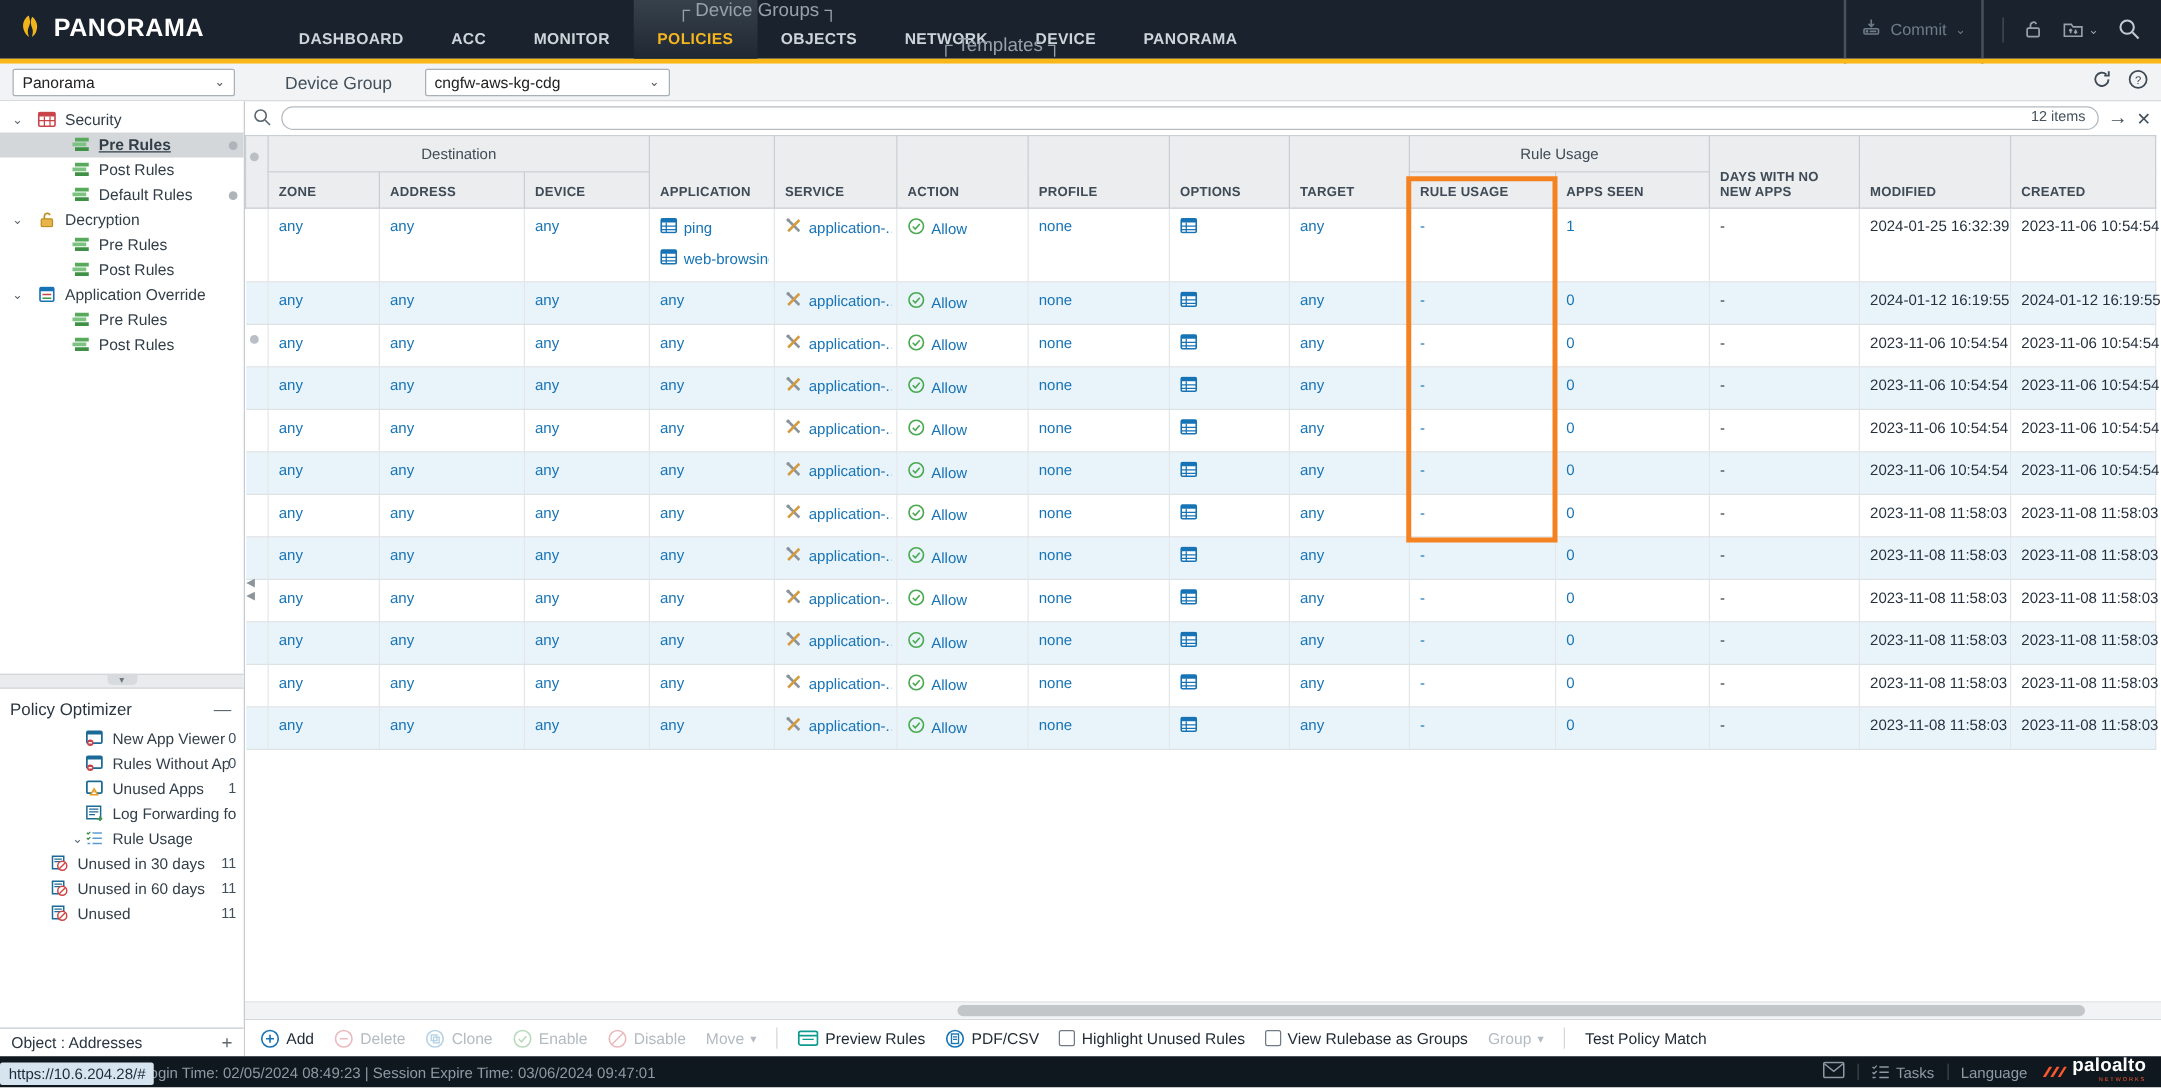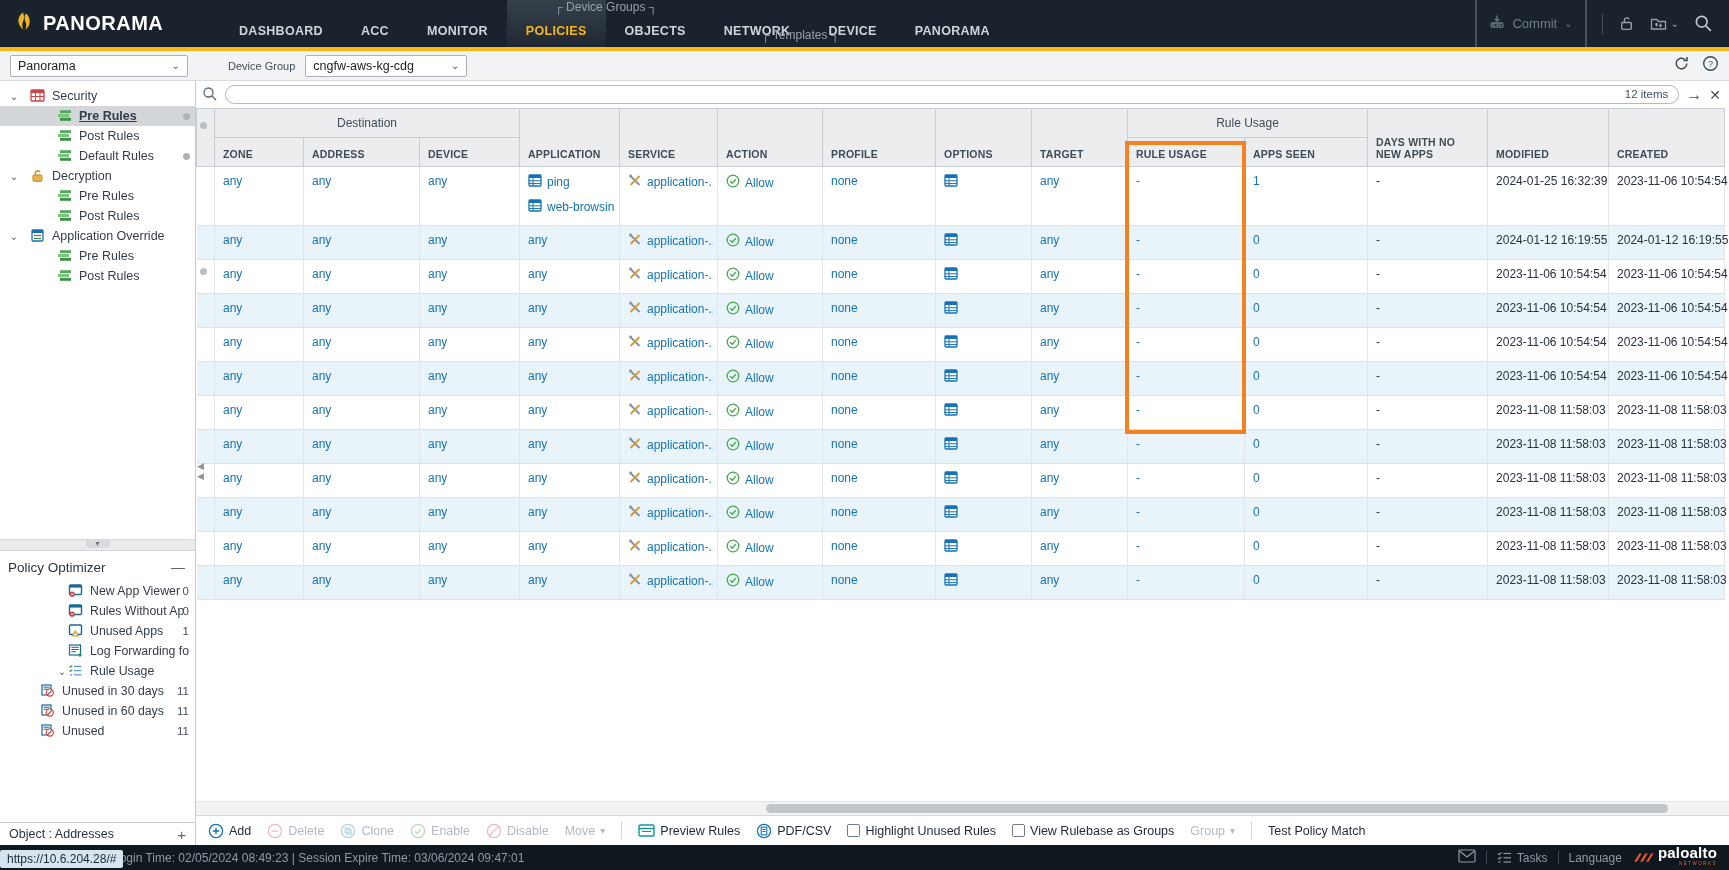--- a/index.html
+++ b/index.html
@@ -7,36 +7,36 @@
   .app { position:relative; width:1729px; height:870px; display:flex; flex-direction:column; }
 
   
   .topnav { height:47px; background:#1a232d; display:flex; align-items:stretch; color:#d4dae0; flex:none; }
   .logo { display:flex; align-items:center; gap:8px; padding-left:14px; width:220px; flex:none; }
   .logo-text { color:#fff; font-size:20px; font-weight:bold; letter-spacing:.5px; }
   .tabs { display:flex; align-items:flex-end; gap:0; }
   .tab { padding:0 19px 9px 19px; font-size:12.5px; font-weight:bold; letter-spacing:.3px; color:#cdd5db; cursor:pointer; }
   .tab.active { color:#f5b51e; background:linear-gradient(#39434e,#1f2832); padding-top:28px; }
   .tabgroup { position:relative; display:flex; align-items:flex-end; }
-  .grouplabel { position:absolute; top:4px; left:50%; transform:translateX(-50%); white-space:nowrap; font-size:12px; color:#97a1ab; font-weight:normal; }
+  .grouplabel { position:absolute; top:4px; left:50%; transform:translateX(-50%); white-space:nowrap; font-size:15px; color:#97a1ab; font-weight:normal; }
   .nav-right { margin-left:auto; display:flex; align-items:center; gap:15px; padding-right:16px; }
   .commit-btn { display:flex; align-items:center; gap:7px; border:2px solid #46525c; border-radius:5px; background:none; color:#6e7c88; font-size:13px; padding:20px 12px; font-family:inherit; }
   .vdiv { width:1px; height:20px; background:#46525c; }
   .navicon { display:flex; align-items:center; color:#97a1ab; gap:2px; }
   .chev { font-size:10px; }
 
   .accent { height:4px; background:#f9b718; flex:none; }
 
   
   .toolbar2 { height:30px; background:#f2f3f4; border-bottom:1px solid #d8dcdf; display:flex; align-items:center; padding:0 10px; flex:none; }
   .select { background:#fff; border:1px solid #a9b0b6; border-radius:2px; height:22px; display:flex; align-items:center; justify-content:space-between; padding:0 7px; font-size:12.5px; color:#222; }
   .select .chev { color:#555; }
   .sel-ctx { width:178px; }
-  .sel-dg { width:162px; }
-  .dg-label { font-size:11px; color:#42505c; margin:0 10px 0 40px; }
+  .sel-dg { width:196px;margin-left:16px; }
+  .dg-label { font-size:14px; color:#42505c; margin:0 10px 0 40px; }
   .tb2-right { margin-left:auto; display:flex; gap:12px; align-items:center; color:#3d4a56; }
 
   
   .main { flex:1; display:flex; min-height:0; }
   .sidebar { width:196px; flex:none; border-right:1px solid #c6cbd0; display:flex; flex-direction:column; background:#fff; }
   .tree { height:458px; flex:none; padding-top:5px; overflow:hidden; }
   .tree-item { height:20px; display:flex; align-items:center; font-size:12.5px; color:#323e48; cursor:pointer; position:relative; }
   .tree-item .tchev { width:12px; margin-left:8px; color:#5c6770; font-size:10px; text-align:center; }
   .tree-item.l0 .ticon { margin-left:10px; }
   .tree-item.l1 { padding-left:57px; }

